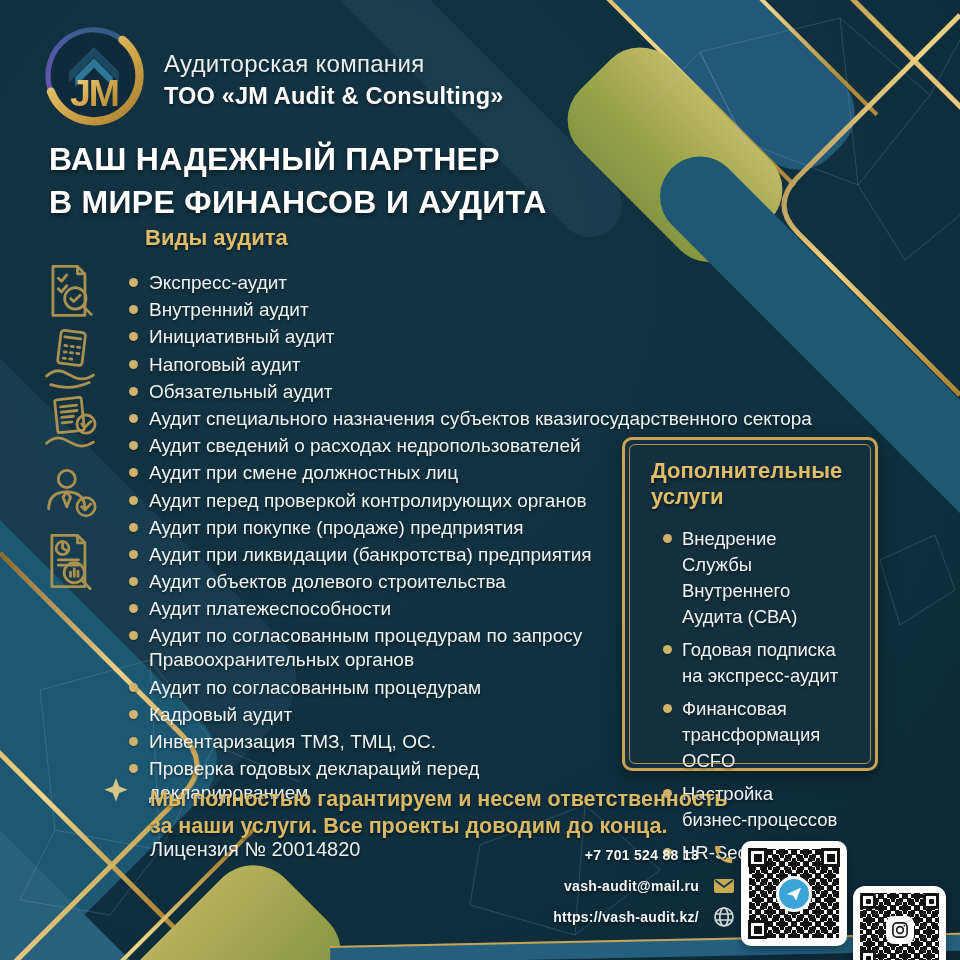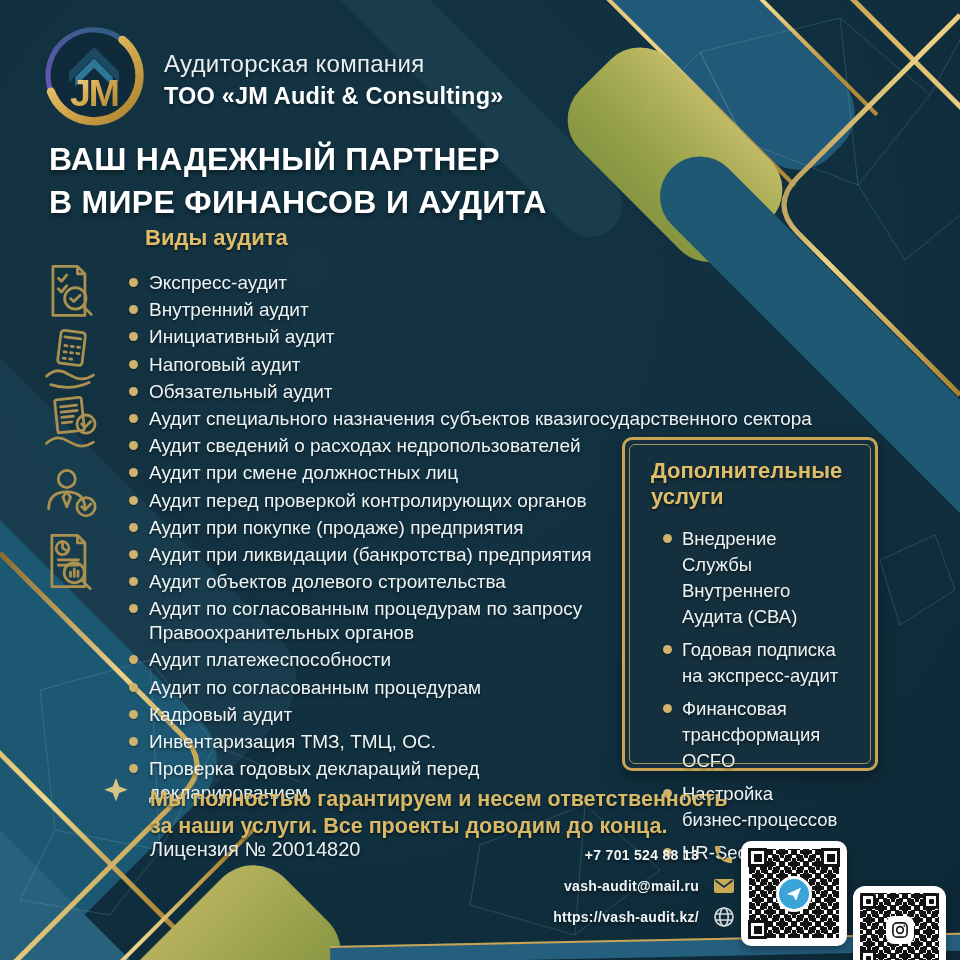--- a/index.html
+++ b/index.html
@@ -263,26 +263,26 @@
         <span>Аудит при ликвидации (банкротства) предприятия</span>
       </li>
 
       <li>
         <span class="dot"></span>
         <span>Аудит объектов долевого строительства</span>
       </li>
 
       <li>
         <span class="dot"></span>
+        <span>Аудит платежеспособности</span>
+      </li>
+
+      <li>
+        <span class="dot"></span>
         <span>Аудит по согласованным процедурам по запросу Правоохранительных органов</span>
-      </li>
-
-      <li>
-        <span class="dot"></span>
-        <span>Аудит платежеспособности</span>
       </li>
 
       <li>
         <span class="dot"></span>
         <span>Аудит по согласованным процедурам</span>
       </li>
 
       <li>
         <span class="dot"></span>
         <span>Кадровый аудит</span>

